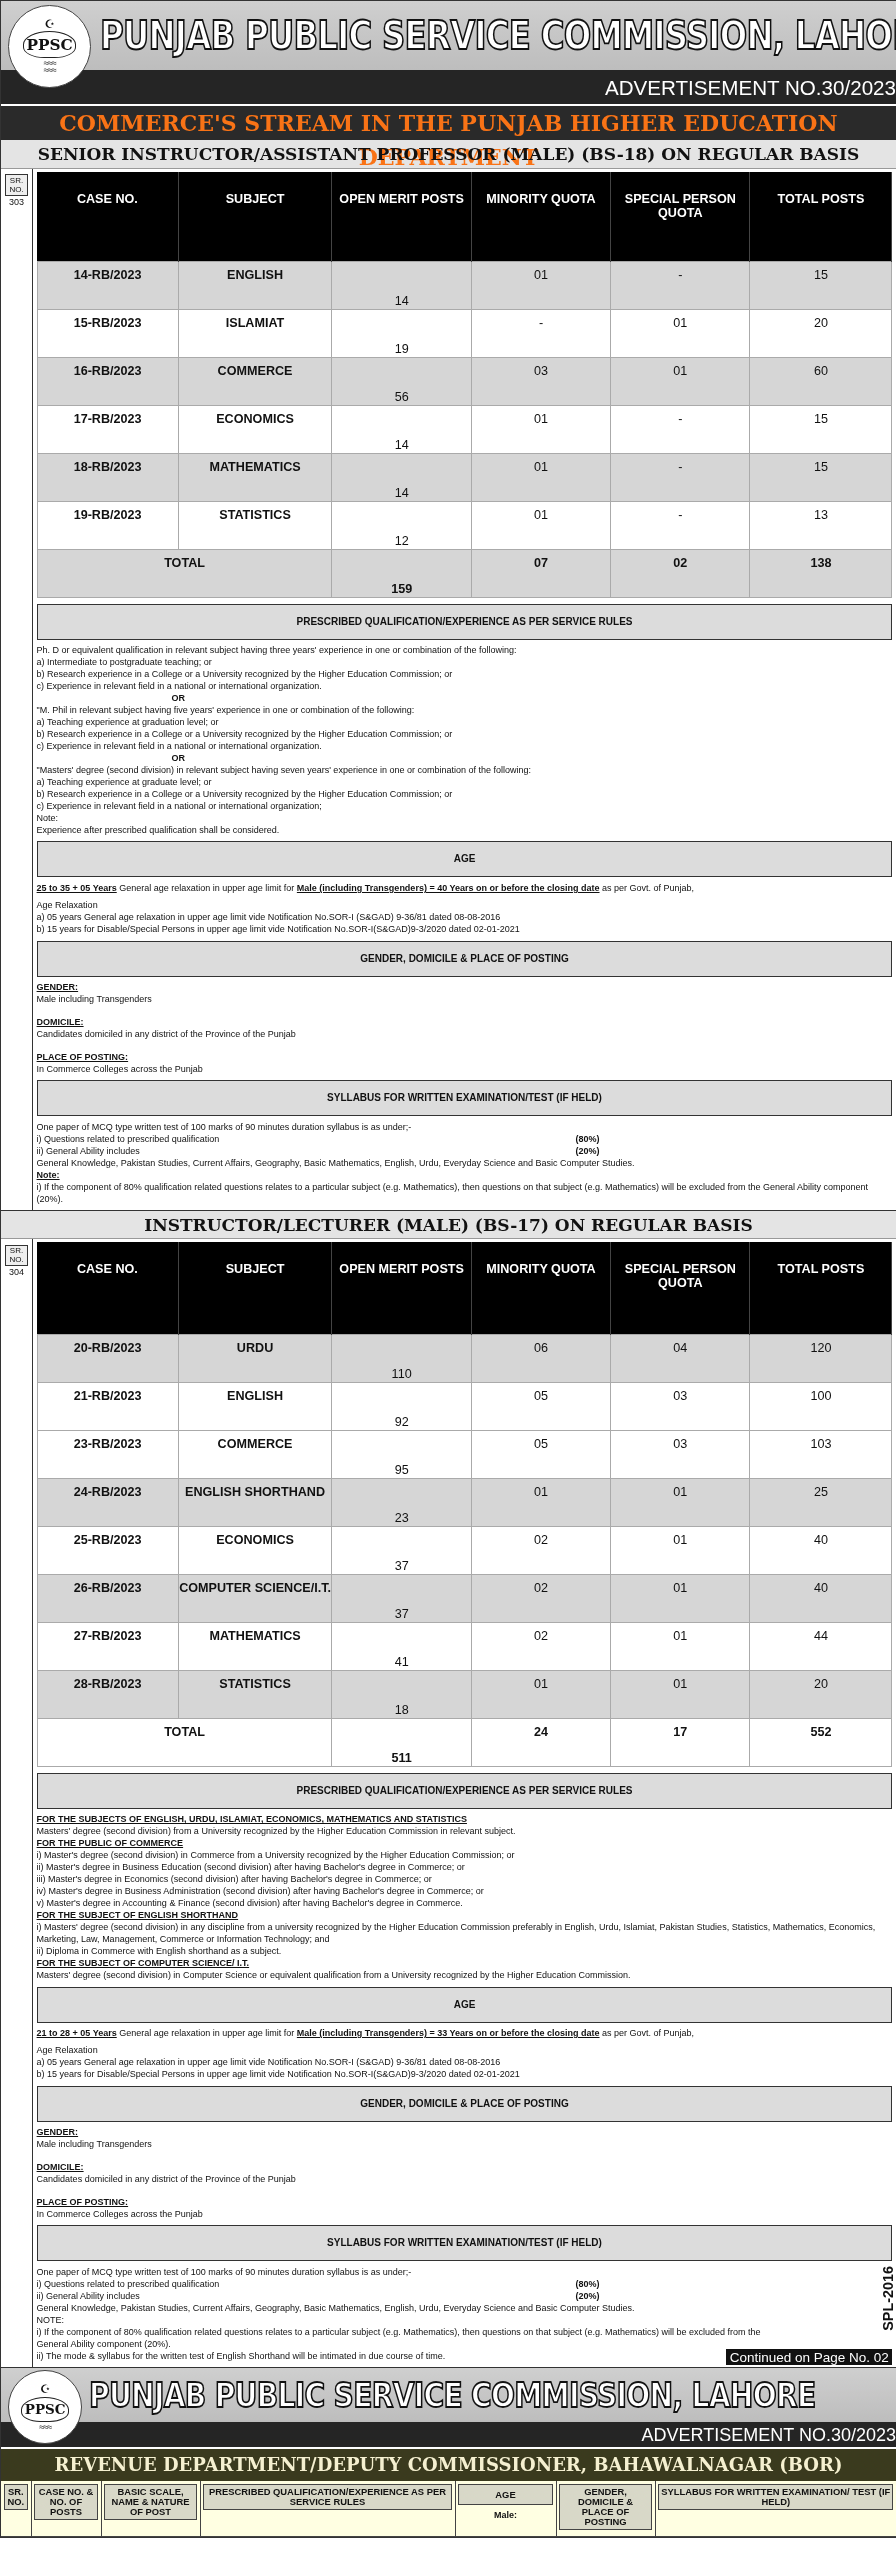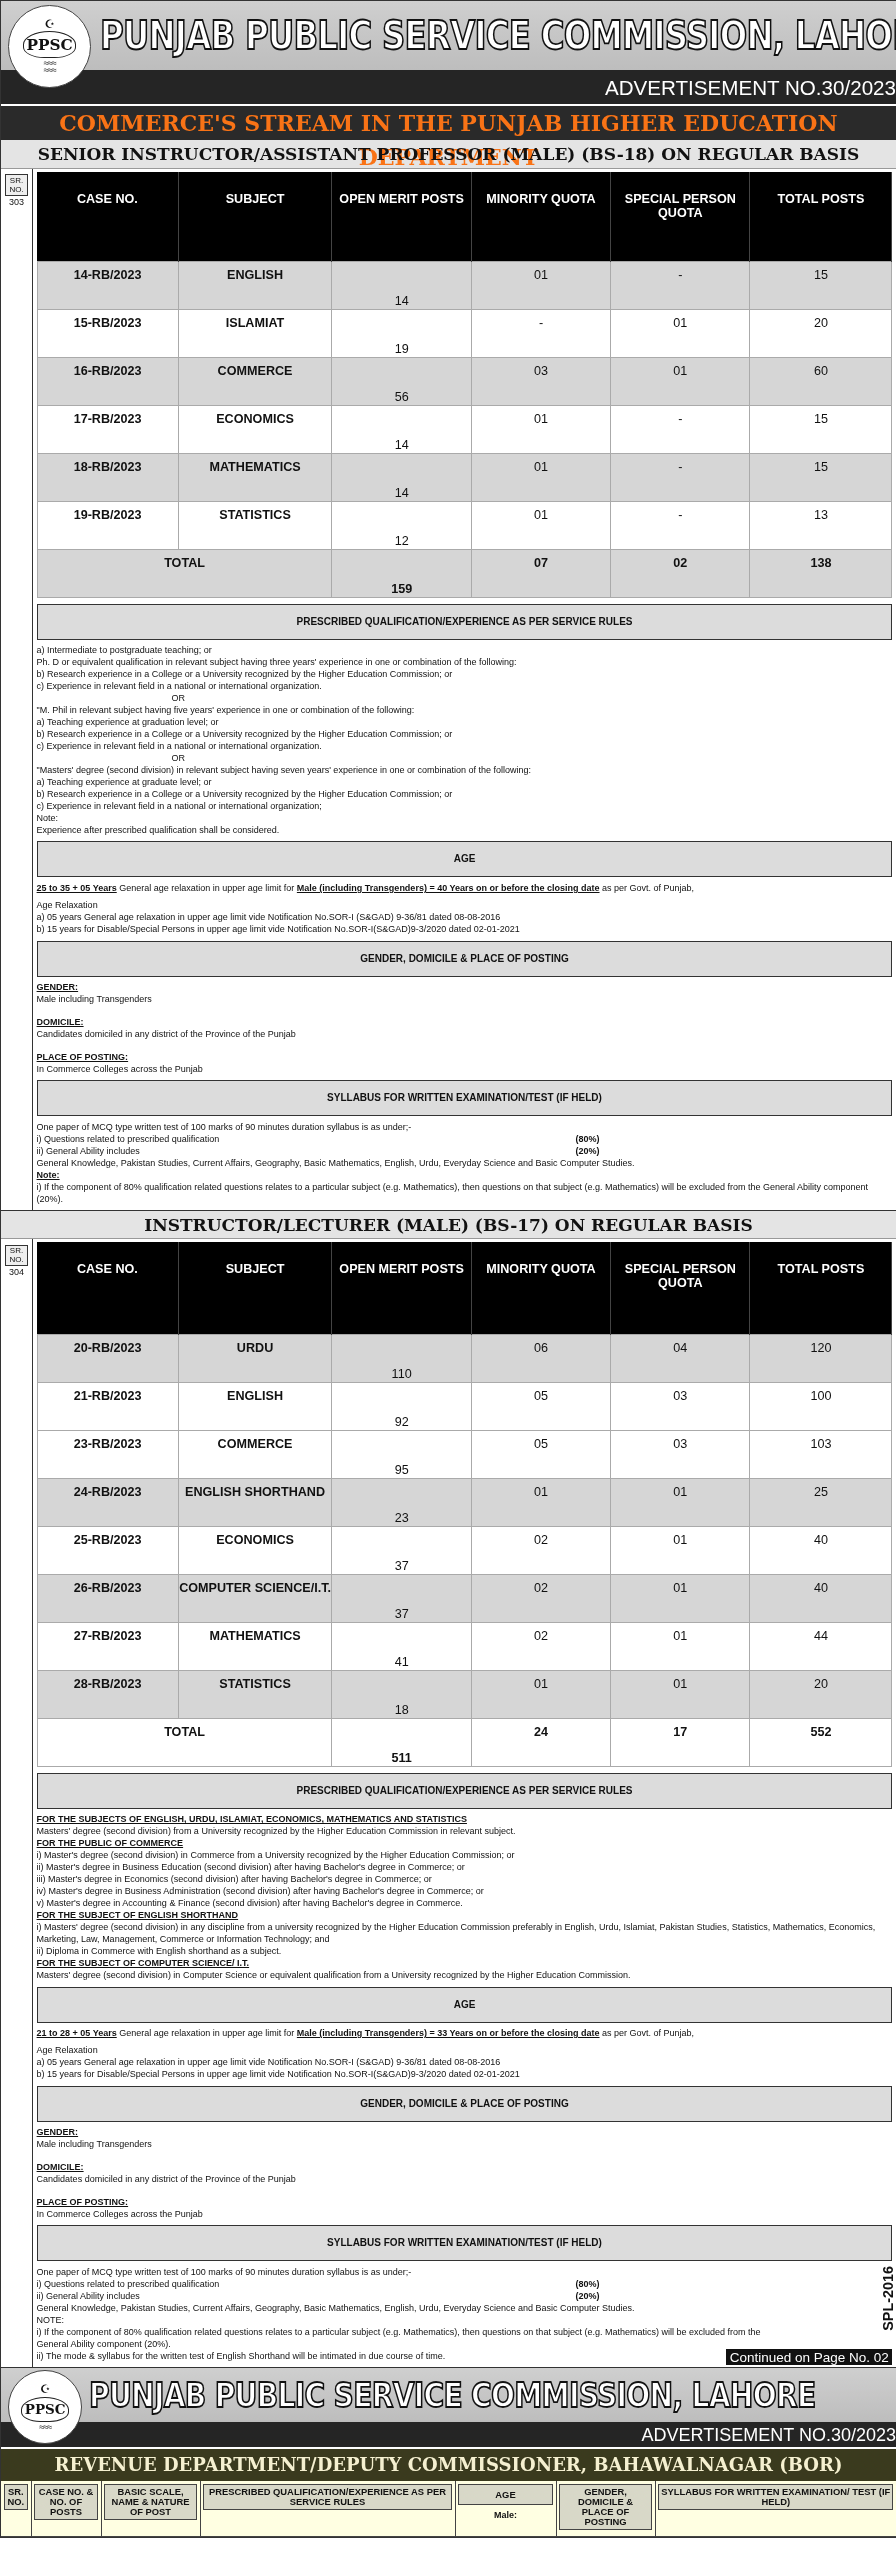--- a/index.html
+++ b/index.html
@@ -24,21 +24,21 @@
 table.grid td{text-align:center;font-size:12.6px;height:48px;border:0.9px solid #aaa;vertical-align:top;padding-top:5.4px}
 table.grid tr.alt td{background:#d6d6d6}
 table.grid td.case,table.grid td.subj{font-weight:bold}
 table.grid td.num{padding-top:32px}
 table.grid2 th{height:93px}
 table.grid2 td{height:48px}
 .hbox{background:#dcdcdc;border:1.8px solid #333;text-align:center;font-weight:bold;font-size:10px;height:36px;line-height:34px;margin:5.4px 0 4.5px}
 .txt{font-size:9px;line-height:12px}
 .txt .b{font-weight:bold}
 .txt .u{text-decoration:underline;font-weight:bold}
-.txt .or{font-weight:normal;padding-left:135px}
+.txt .or{font-weight:bold;padding-left:135px}
 .gap{height:10.8px}
 .spl{position:absolute;right:0;font-weight:bold;font-size:14.4px;writing-mode:vertical-rl;transform:rotate(180deg)}
 .cont{position:absolute;right:3.6px;background:#111;color:#fff;font-size:13.5px;padding:0.9px 3.6px}
 .olive{background:#3a3a1e;color:#f5f0d0;text-align:center;font-family:"DejaVu Serif",serif;font-weight:bold;font-size:18px;height:32px;line-height:32px}
 .job{display:flex;background:#ffffe2;font-size:9px;border-bottom:0.9px solid #444}
 .job .c{border-right:1.8px solid #444;padding:2.7px 2.7px}
 .job .h{border:1.8px solid #444;background:#d8d8c8;font-weight:bold;text-align:center;font-size:9.4px;line-height:10px;padding:1.8px 0.9px;margin-bottom:3.6px}
 .cc{text-align:center;line-height:13.5px}
 </style>
 </head>
@@ -128,22 +128,22 @@
               <td class="num" style="font-weight: bold;">159</td>
               <td style="font-weight: bold;">07</td>
               <td style="font-weight: bold;">02</td>
               <td style="font-weight: bold;">138</td>
             </tr>
           </tbody>
       </table>
 
       <div class="hbox">PRESCRIBED QUALIFICATION/EXPERIENCE AS PER SERVICE RULES</div>
       <div class="txt" id="q303">
+          <div>Ph. D or equivalent qualification in relevant subject having three years' experience in one or combination of the following:</div>
           <div>a)  Intermediate to postgraduate teaching; or</div>
-          <div>Ph. D or equivalent qualification in relevant subject having three years' experience in one or combination of the following:</div>
           <div>b)  Research experience in a College or a University recognized by the Higher Education Commission; or</div>
           <div>c)  Experience in relevant field in a national or international organization.</div>
           <div class="or">OR</div>
           <div>"M. Phil in relevant subject having five years' experience in one or combination of the following:</div>
           <div>a)  Teaching experience at graduation level; or</div>
           <div>b)  Research experience in a College or a University recognized by the Higher Education Commission; or</div>
           <div>c)  Experience in relevant field in a national or international organization.</div>
           <div class="or">OR</div>
           <div>"Masters' degree (second division) in relevant subject having seven years' experience in one or combination of the following:</div>
           <div>a)  Teaching experience at graduate level; or</div>

